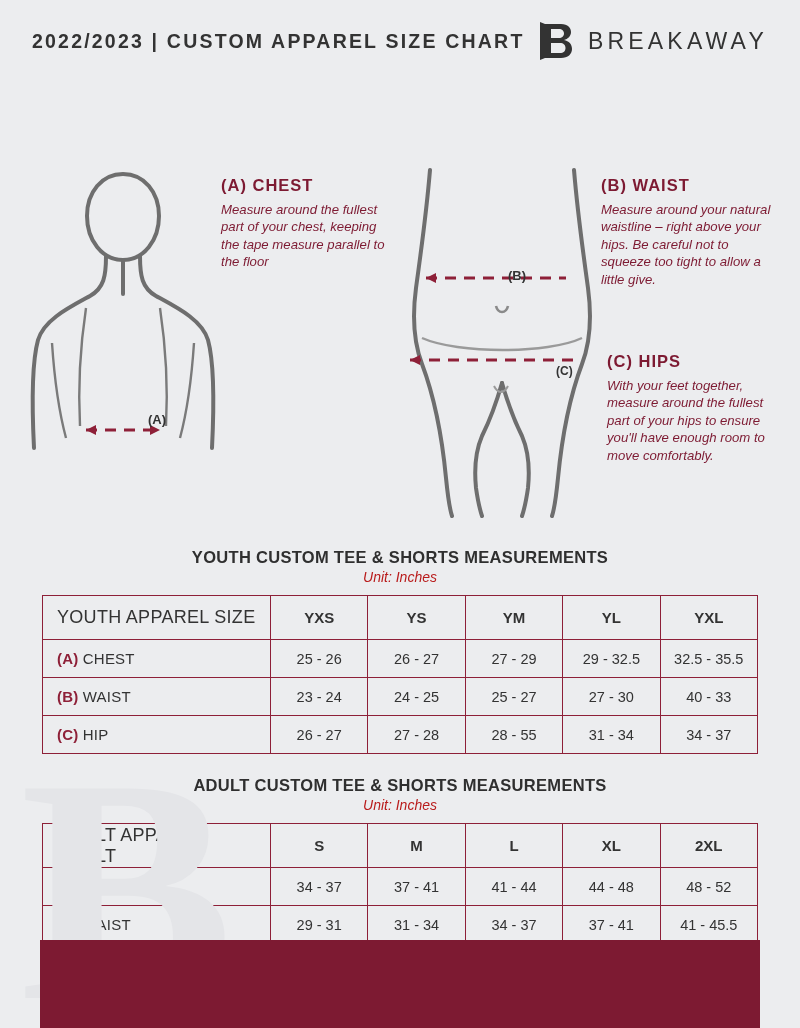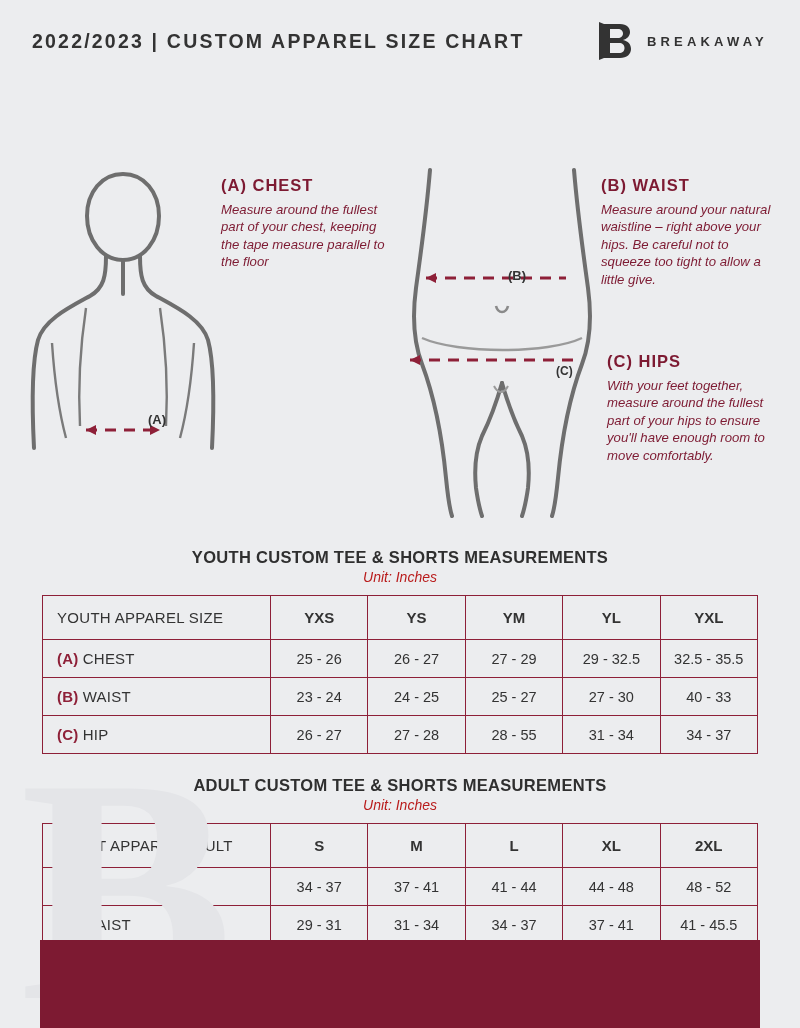--- a/index.html
+++ b/index.html
@@ -47,22 +47,22 @@
   .brand {
     display: flex;
     align-items: center;
     gap: 14px;
   }
   .brand-mark {
     width: 34px; height: 38px;
     position: relative;
   }
   .brand-name {
-    font-size: 13px;
-    font-weight: bold;
+    font-size: 23px;
+    font-weight: normal;
     letter-spacing: 4.2px;
     color: #333;
   }
 
   
   .illus {
     position: relative;
     height: 360px;
     margin: 0 0 0 0;
   }
@@ -119,21 +119,21 @@
     padding: 0 4px;
   }
   thead th {
     font-weight: bold;
     font-size: 15px;
     height: 44px;
   }
   thead th.lbl {
     text-align: left;
     font-weight: normal;
-    font-size: 15px;
+    font-size: 18px;
     padding-left: 14px;
     letter-spacing: 0.3px;
   }
   td.lbl {
     text-align: left;
     padding-left: 14px;
     font-size: 15px;
     letter-spacing: 0.2px;
   }
   td.lbl .tag { color: #8e2038; font-weight: bold; }

